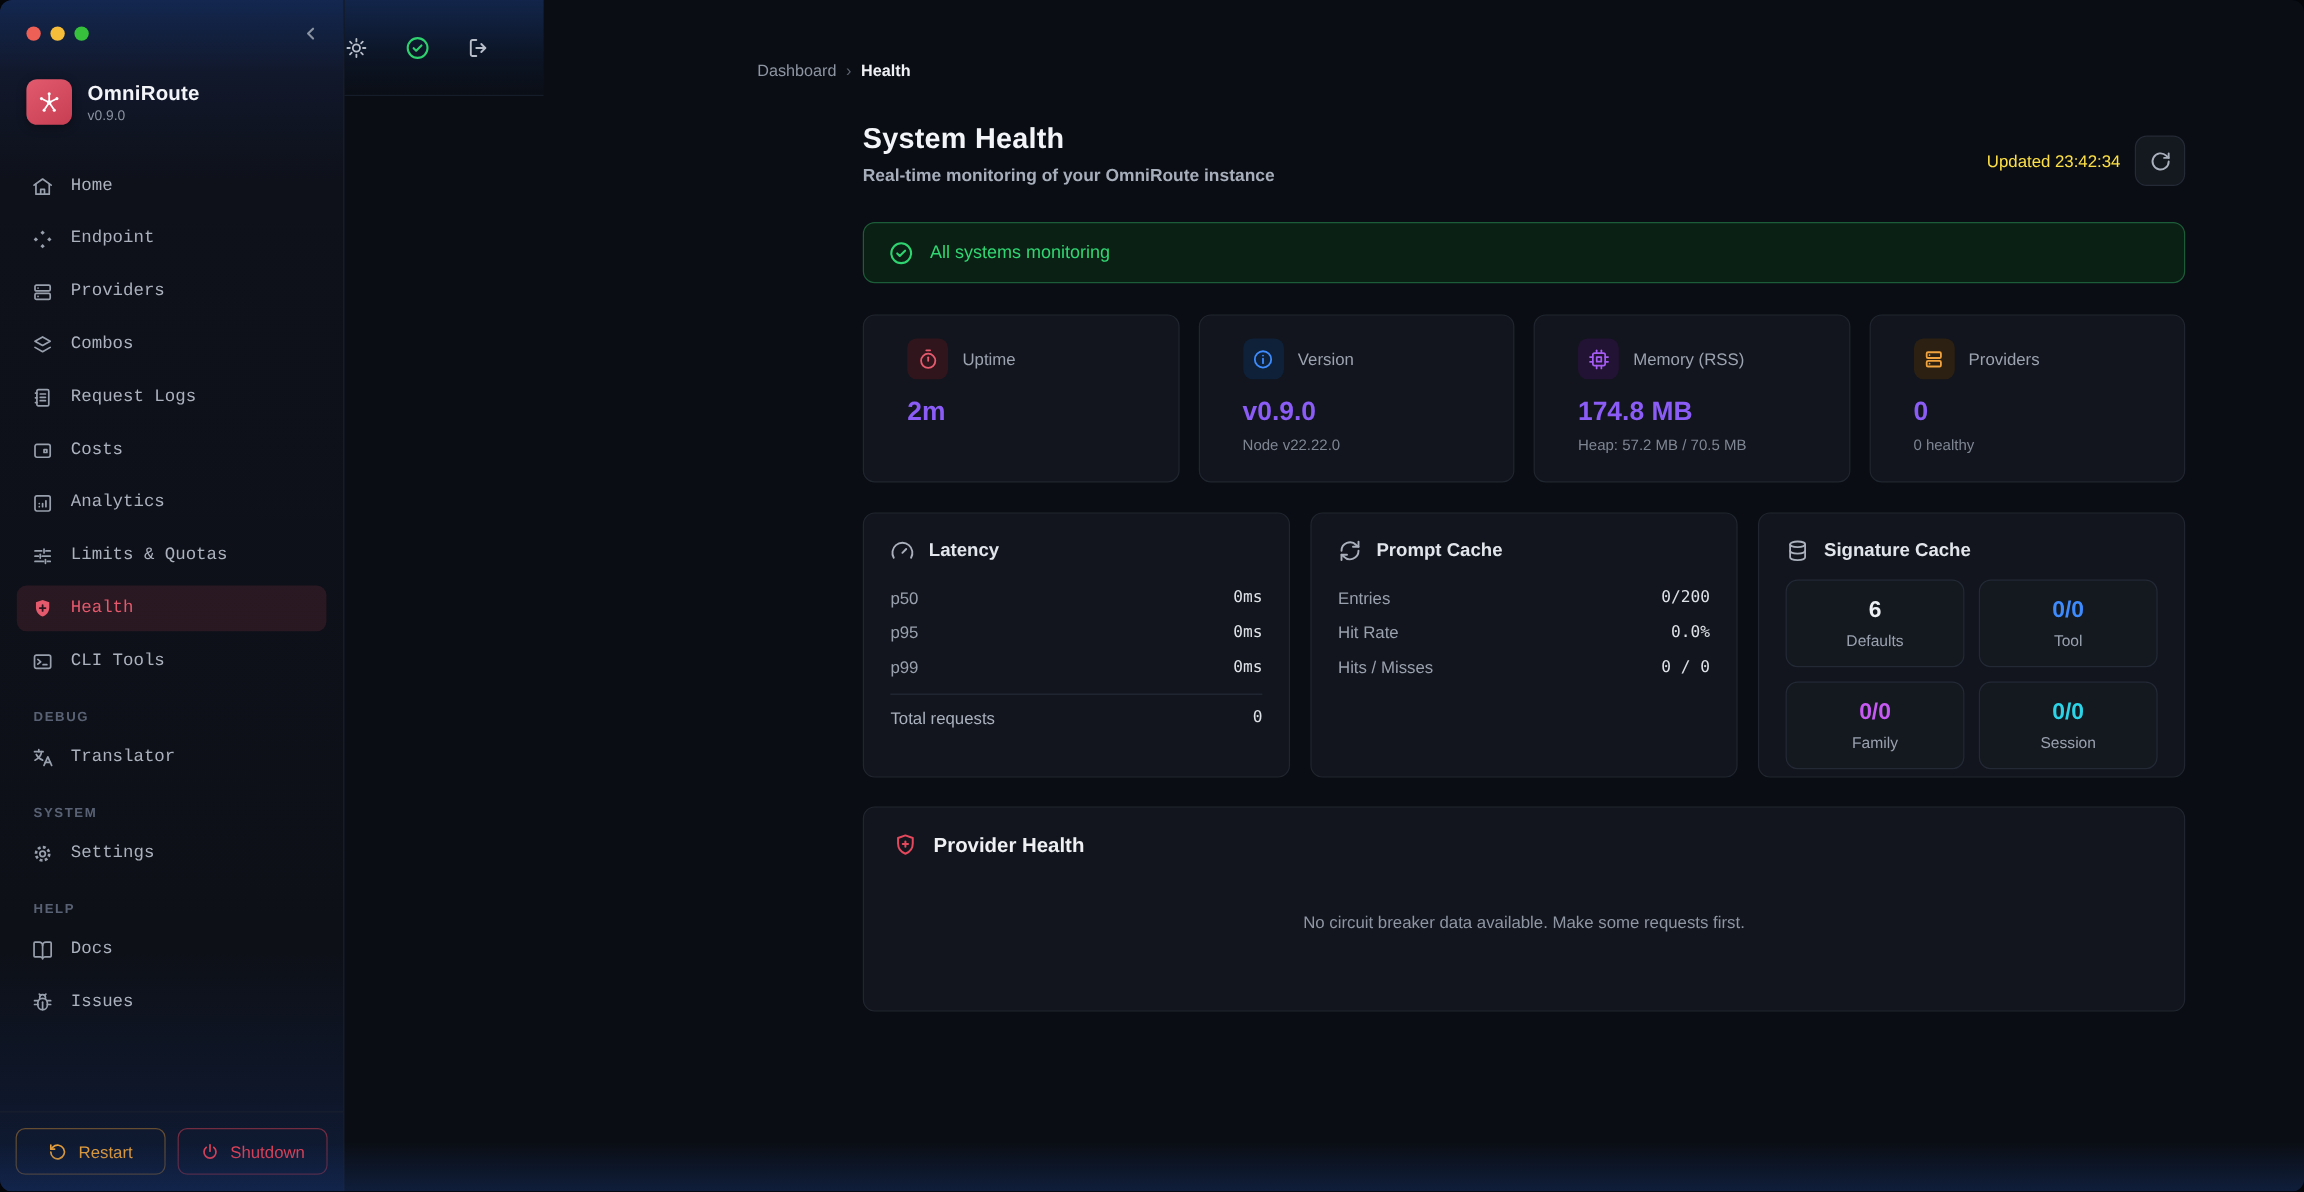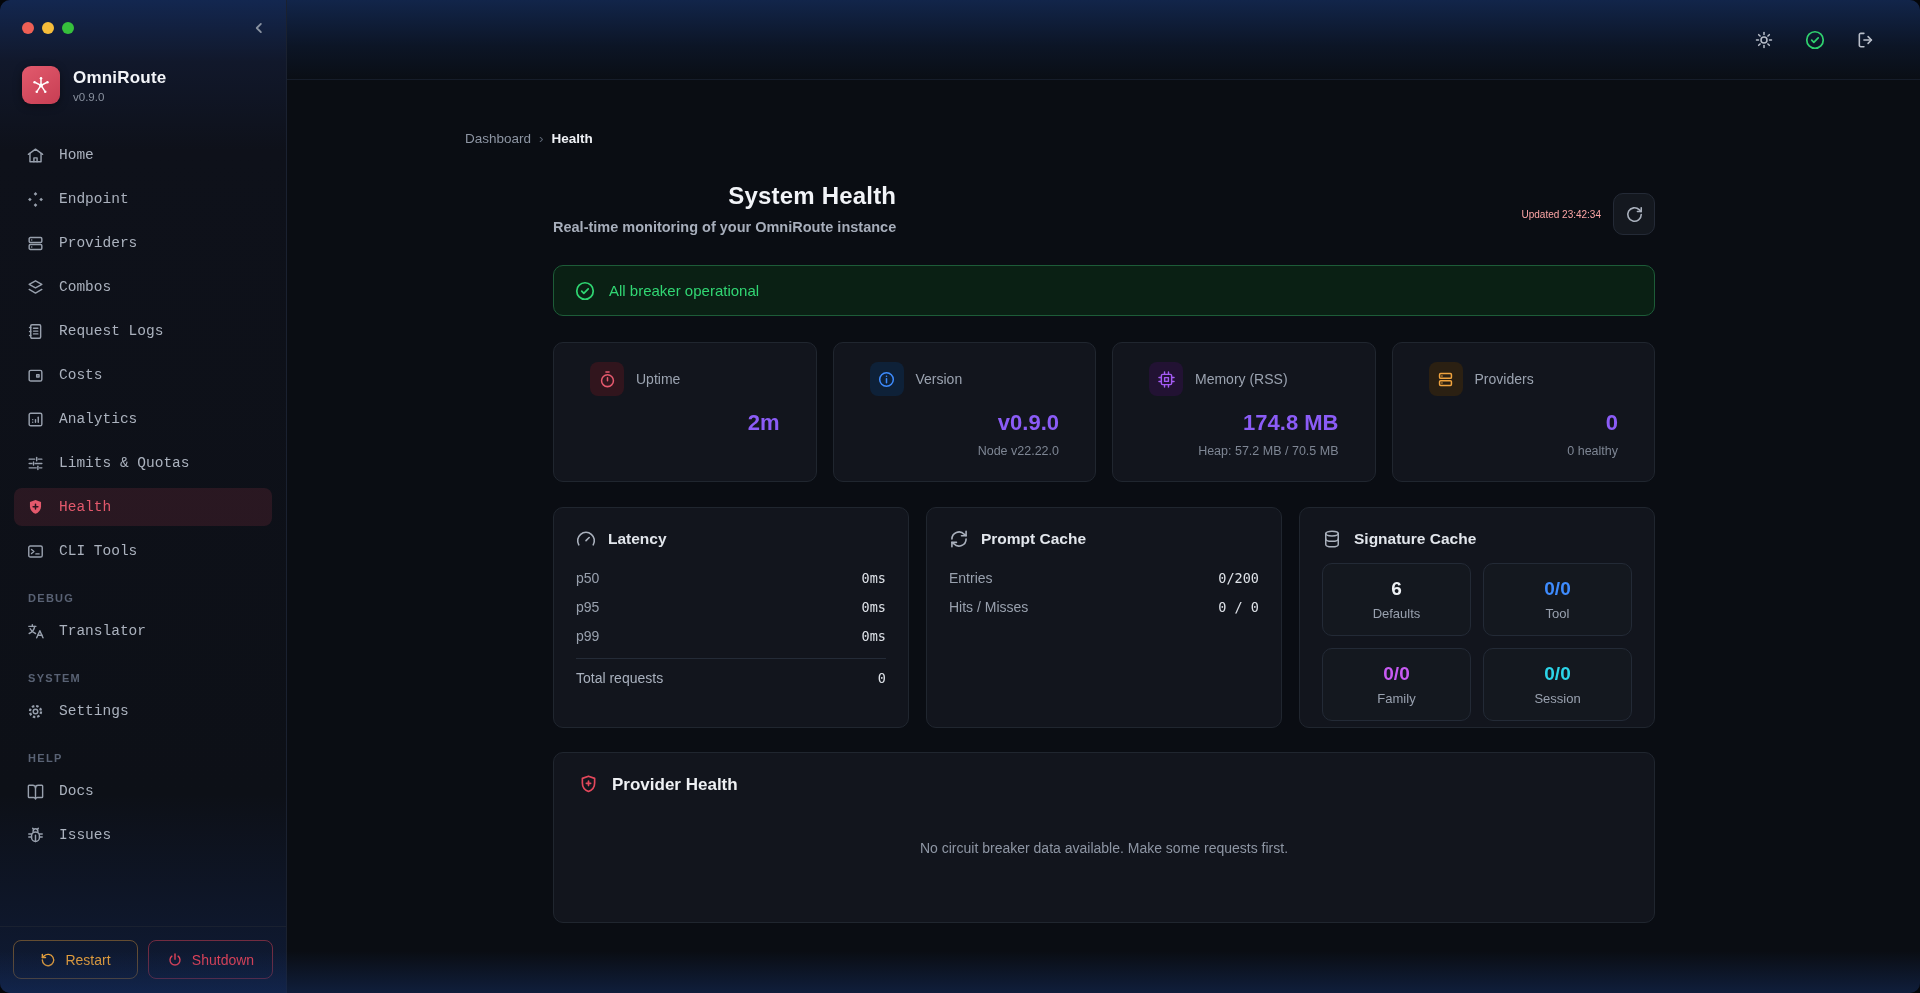--- a/index.html
+++ b/index.html
@@ -31,37 +31,37 @@
 
   .section-label { font-size:11px; letter-spacing:1.3px; color:#596274; margin:16px 0 8px 28px; font-weight:bold; }
 
   .sidebar-footer { margin-top:auto; border-top:1px solid #1a2130; padding:13px 13px 14px; display:flex; gap:10px; }
   .sf-btn { flex:1; height:39px; display:flex; align-items:center; justify-content:center; gap:9px;
     background:transparent; border-radius:8px; font-size:14px; cursor:pointer; font-family:inherit; }
   .sf-btn.restart { color:#f2a63a; border:1px solid rgba(242,166,58,.38); }
   .sf-btn.shutdown { color:#ee4458; border:1px solid rgba(238,68,88,.45); }
 
   
-  main { flex:1; display:flex; flex-direction:column; position:relative;text-align:right; }
+  main { flex:1; display:flex; flex-direction:row; position:relative; }
   .topbar { height:80px; display:flex; align-items:center; justify-content:flex-end; gap:30px; padding-right:44px;
     background:linear-gradient(180deg,#12254a 0px,#0c1526 46px,#0a0e15 80px); border-bottom:1px solid #161d2a; }
   .topbar .tb-btn { background:none; border:none; cursor:pointer; display:flex; color:#b9bfca; }
 
   .content { flex:1; padding:51px 0 0 178px; overflow:hidden; }
   .breadcrumb { display:flex; align-items:center; gap:8px; font-size:13.5px; }
   .crumb-parent { color:#8d95a3; cursor:pointer; }
   .crumb-sep { color:#5c6473; }
   .crumb-current { color:#eef0f4; font-weight:bold; }
 
   .inner { width:1102px; margin-left:88px; }
   .title-row { display:flex; align-items:flex-end; justify-content:space-between; margin-top:36px; }
   .page-title { font-size:24px; font-weight:bold; color:#f2f4f8; letter-spacing:.2px; }
   .page-subtitle { font-size:14.5px; color:#a7aebb; margin-top:9px;font-weight:bold; }
   .updated-wrap { display:flex; align-items:center; gap:12px; }
-  .updated-text { font-size:10px; color:#fca5a5; }
+  .updated-text { font-size:14px; color:#fde047; }
   .refresh-btn { width:42px; height:42px; border-radius:10px; background:#14181f; border:1px solid #242a36;
     color:#aab1bd; display:flex; align-items:center; justify-content:center; cursor:pointer; }
 
   .banner { margin-top:30px; height:51px; border-radius:10px; background:#0a2014; border:1px solid #1d5c38;
     display:flex; align-items:center; gap:13px; padding:0 20px; }
   .banner-text { font-size:15px; color:#31d673; }
 
   .stats-grid { display:grid; grid-template-columns:repeat(4,1fr); gap:16px; margin-top:26px; }
   .card { background:#12151d; border:1px solid #20262f; border-radius:10px; }
   .stat-card { height:140px; padding:19px 36px; }
@@ -396,21 +396,21 @@
           </div>
         </div>
 
         <div class="banner">
           <span style="color:#2fd471; display:flex">
               <svg width="22" height="22" viewBox="0 0 24 24" fill="none" stroke="currentColor" stroke-width="1.9" stroke-linecap="round" stroke-linejoin="round">
                 <circle cx="12" cy="12" r="9"></circle>
                 <path d="m8.4 12.2 2.3 2.3 4.8-4.8"></path>
               </svg>
             </span>
-          <span class="banner-text">All breaker operational</span>
+          <span class="banner-text">All systems monitoring</span>
         </div>
 
         <div class="stats-grid">
           <div class="card stat-card">
             <div class="stat-head">
               <span class="stat-icon uptime">
                   <svg width="19" height="19" viewBox="0 0 24 24" fill="none" stroke="currentColor" stroke-width="1.9" stroke-linecap="round" stroke-linejoin="round">
                     <path d="M10 2.5h4"></path>
                     <circle cx="12" cy="13.5" r="7.5"></circle>
                     <path d="M12 13.5V9.8"></path>
@@ -513,20 +513,24 @@
                     <path d="M20.5 2.8V8H15"></path>
                     <path d="M20.5 12a8.5 8.5 0 0 1-14.7 5.8L3.5 16"></path>
                     <path d="M3.5 21.2V16H9"></path>
                   </svg>
                 </span>
               <span class="mid-title">Prompt Cache</span>
             </div>
             <div class="kv-row">
               <span class="kv-label">Entries</span>
               <span class="kv-value">0/200</span>
+            </div>
+            <div class="kv-row">
+              <span class="kv-label">Hit Rate</span>
+              <span class="kv-value">0.0%</span>
             </div>
             <div class="kv-row">
               <span class="kv-label">Hits / Misses</span>
               <span class="kv-value">0 / 0</span>
             </div>
           </div>
 
           <div class="card mid-card">
             <div class="mid-head">
               <span class="mi">

